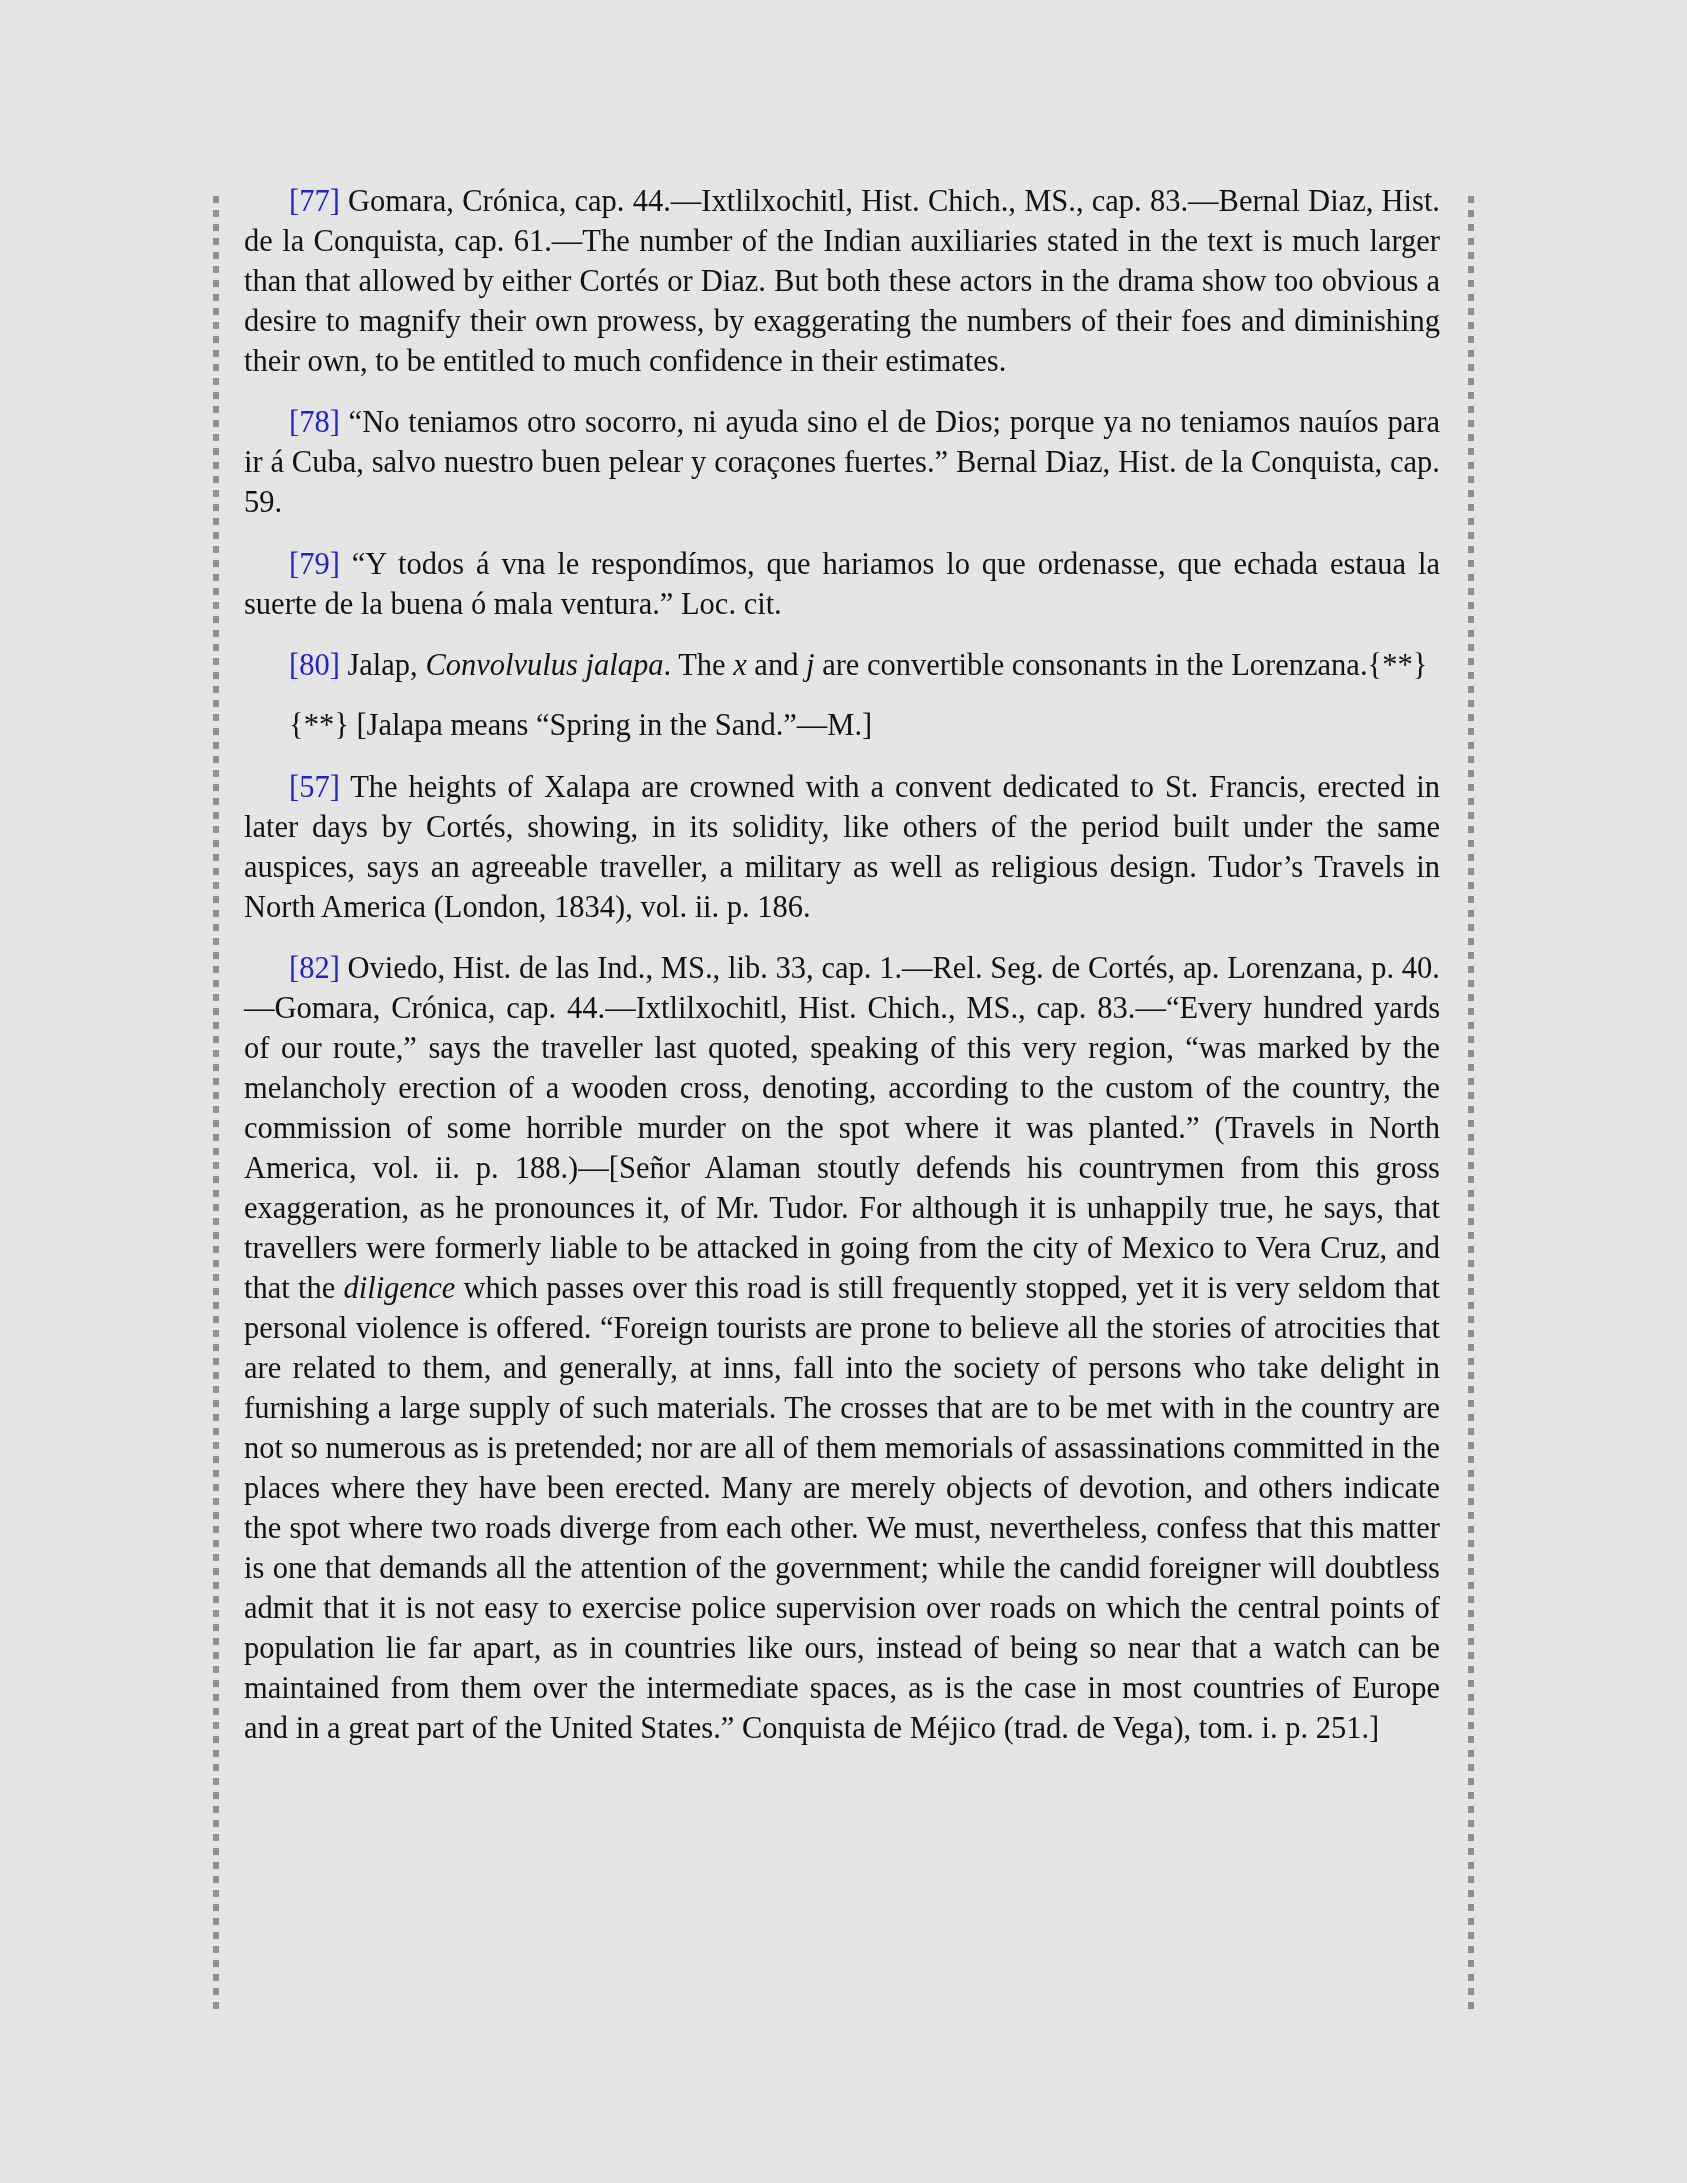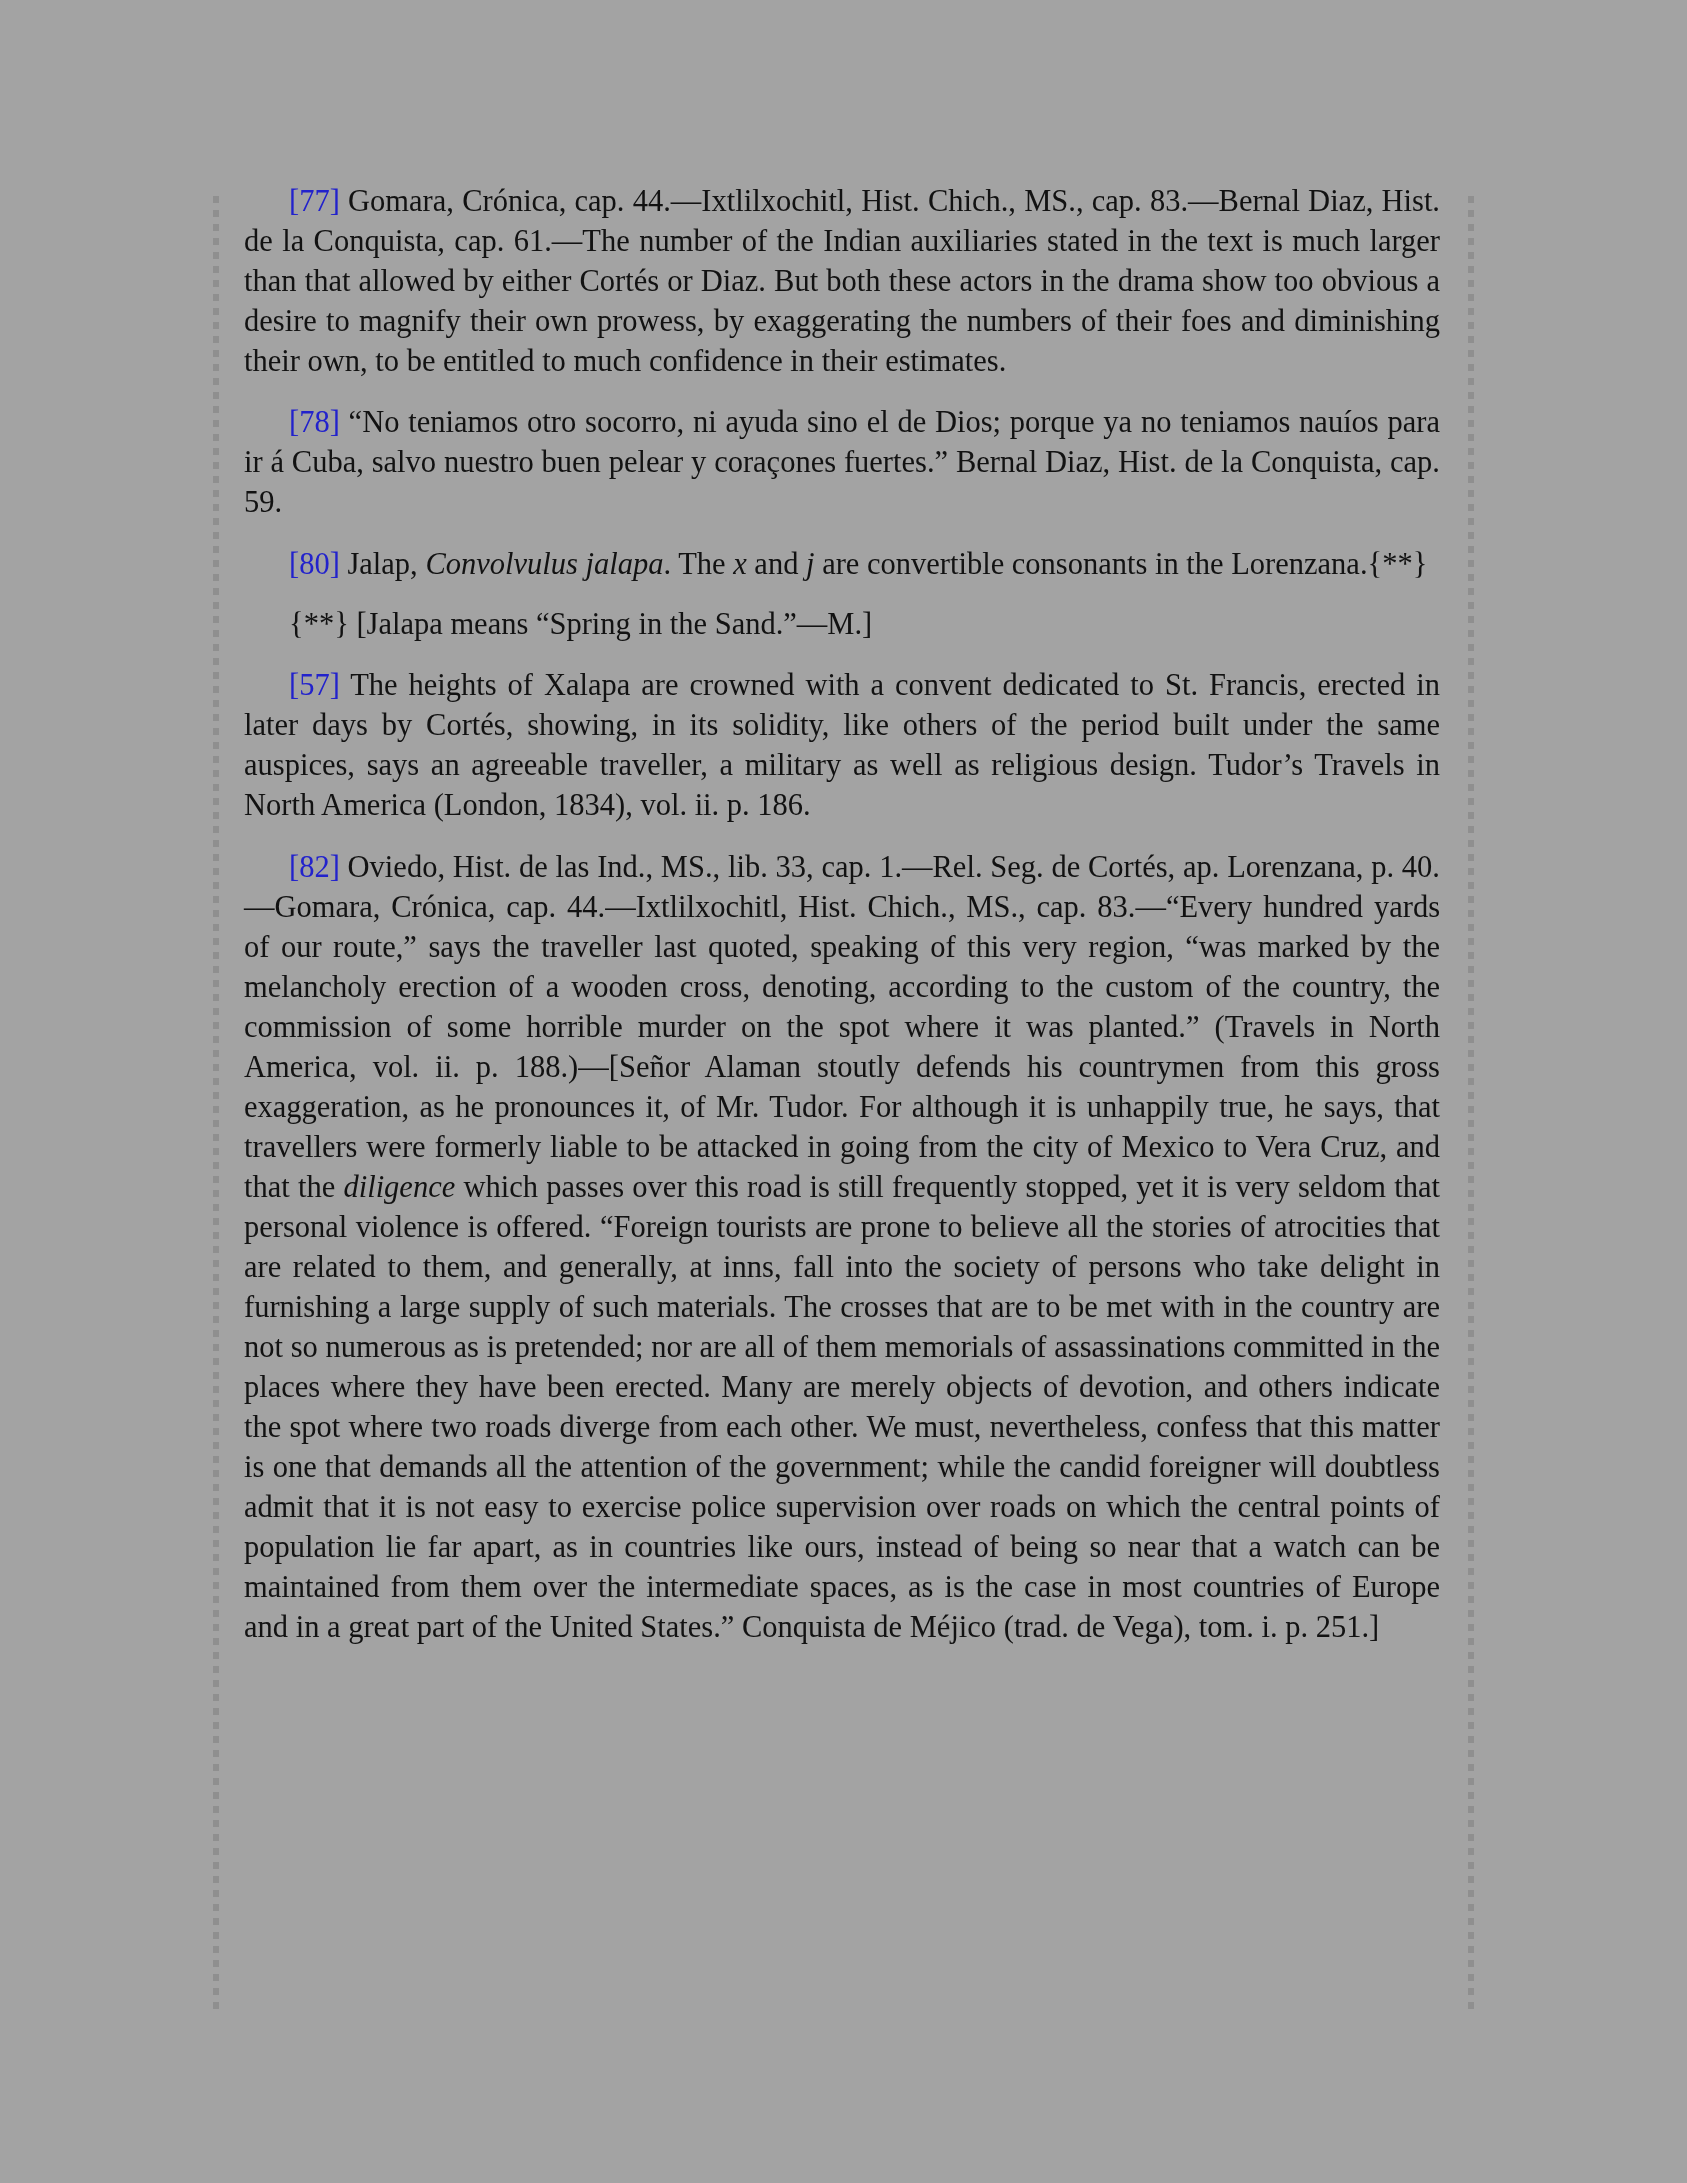--- a/index.html
+++ b/index.html
@@ -10,21 +10,21 @@
   body {
     width: 1687px;
     height: 2183px;
     position: relative;
     font-family: "Liberation Serif", "DejaVu Serif", serif;
     color: var(--text-color, #121212);
   }
   .page {
     position: absolute;
     inset: 0;
-    background: #a3a3a3;
+    background: #e5e5e5;
     padding-left: 16px;
   }
   .dotted-border {
     position: absolute;
     top: 196px;
     height: 1817px;
     width: 5.8px;
     background-image: repeating-linear-gradient(
       to bottom,
       var(--dot-color, #8f8f8f) 0 7.4px,
@@ -64,20 +64,21 @@
 
   <div class="dotted-border left"></div>
   <div class="dotted-border right"></div>
 
   <div class="content">
 
     <p><a class="fn" href="#">[77]</a><span> Gomara, Crónica, cap. 44.—Ixtlilxochitl, Hist. Chich., MS., cap. 83.—Bernal Diaz, Hist. de la Conquista, cap. 61.—The number of the Indian auxiliaries stated in the text is much larger than that allowed by either Cortés or Diaz. But both these actors in the drama show too obvious a desire to magnify their own prowess, by exaggerating the numbers of their foes and diminishing their own, to be entitled to much confidence in their estimates.</span></p>
 
     <p><a class="fn" href="#">[78]</a><span> “No teniamos otro socorro, ni ayuda sino el de Dios; porque ya no teniamos nauíos para ir á Cuba, salvo nuestro buen pelear y coraçones fuertes.” Bernal Diaz, Hist. de la Conquista, cap. 59.</span></p>
 
+    <p><a class="fn" href="#">[79]</a><span> “Y todos á vna le respondímos, que hariamos lo que ordenasse, que echada estaua la suerte de la buena ó mala ventura.” Loc. cit.</span></p>
 
     <p><a class="fn" href="#">[80]</a><span> Jalap, </span><span class="italic">Convolvulus jalapa</span><span>. The </span><span class="italic">x</span><span> and </span><span class="italic">j</span><span> are convertible consonants in the Lorenzana.{**}</span></p>
 
     <p class="note"><span>{**} [Jalapa means “Spring in the Sand.”—M.]</span></p>
 
     <p><a class="fn" href="#">[57]</a><span> The heights of Xalapa are crowned with a convent dedicated to St. Francis, erected in later days by Cortés, showing, in its solidity, like others of the period built under the same auspices, says an agreeable traveller, a military as well as religious design. Tudor’s Travels in North America (London, 1834), vol. ii. p. 186.</span></p>
 
     <p><a class="fn" href="#">[82]</a><span> Oviedo, Hist. de las Ind., MS., lib. 33, cap. 1.—Rel. Seg. de Cortés, ap. Lorenzana, p. 40.—Gomara, Crónica, cap. 44.—Ixtlilxochitl, Hist. Chich., MS., cap. 83.—“Every hundred yards of our route,” says the traveller last quoted, speaking of this very region, “was marked by the melancholy erection of a wooden cross, denoting, according to the custom of the country, the commission of some horrible murder on the spot where it was planted.” (Travels in North America, vol. ii. p. 188.)—[Señor Alaman stoutly defends his countrymen from this gross exaggeration, as he pronounces it, of Mr. Tudor. For although it is unhappily true, he says, that travellers were formerly liable to be attacked in going from the city of Mexico to Vera Cruz, and that the </span><span class="italic">diligence</span><span> which passes over this road is still frequently stopped, yet it is very seldom that personal violence is offered. “Foreign tourists are prone to believe all the stories of atrocities that are related to them, and generally, at inns, fall into the society of persons who take delight in furnishing a large supply of such materials. The crosses that are to be met with in the country are not so numerous as is pretended; nor are all of them memorials of assassinations committed in the places where they have been erected. Many are merely objects of devotion, and others indicate the spot where two roads diverge from each other. We must, nevertheless, confess that this matter is one that demands all the attention of the government; while the candid foreigner will doubtless admit that it is not easy to exercise police supervision over roads on which the central points of population lie far apart, as in countries like ours, instead of being so near that a watch can be maintained from them over the intermediate spaces, as is the case in most countries of Europe and in a great part of the United States.” Conquista de Méjico (trad. de Vega), tom. i. p. 251.]</span></p>
 
   </div>

